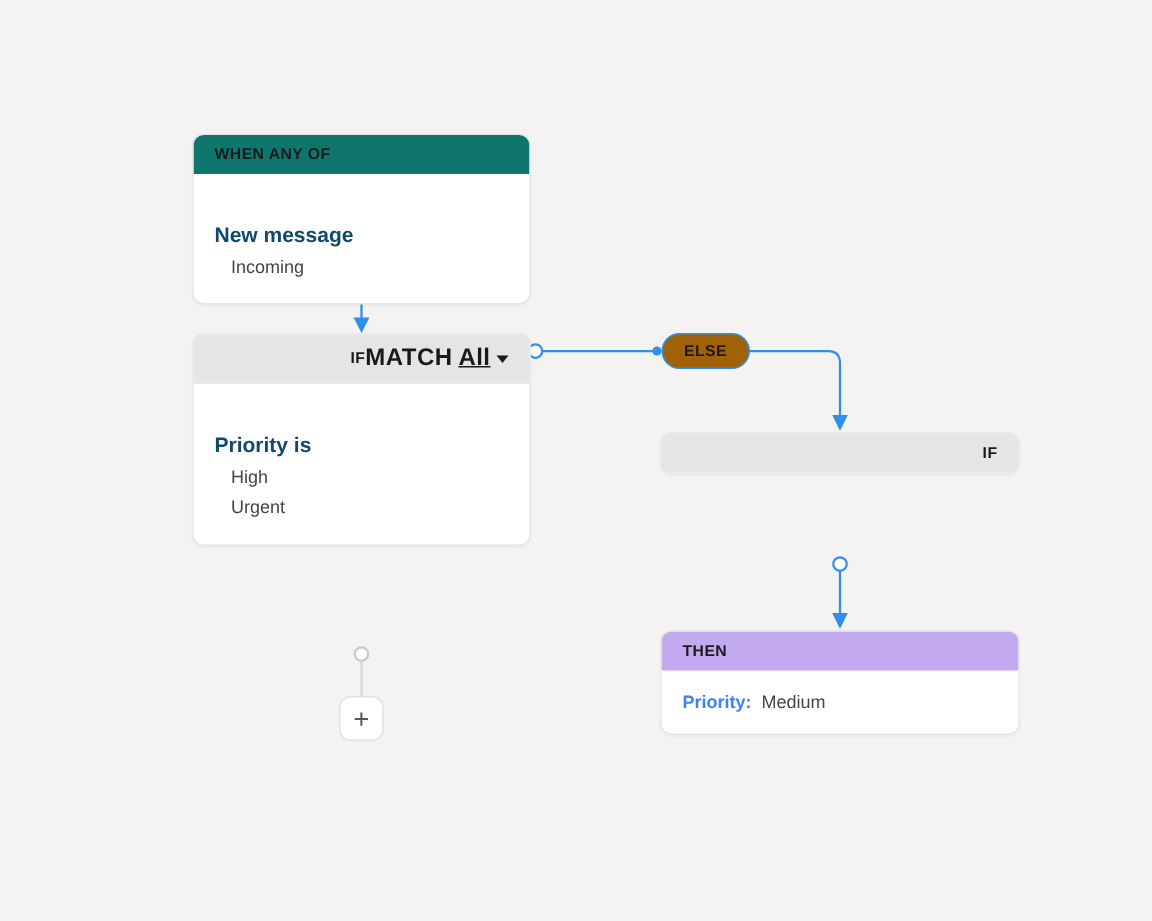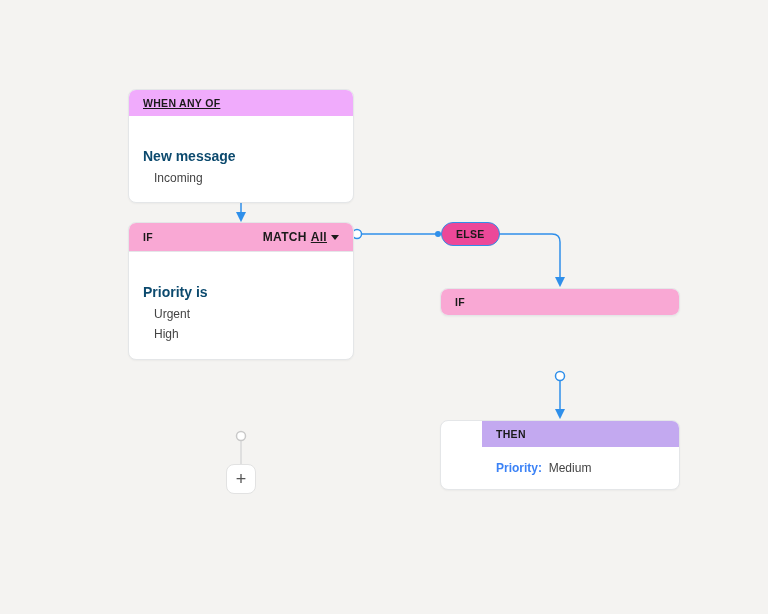--- a/index.html
+++ b/index.html
@@ -28,22 +28,22 @@
   .node-header {
     padding: 7px 14px;
     font-size: 10.5px;
     font-weight: 700;
     letter-spacing: 0.3px;
     color: #1a1a1a;
     display: flex;
     align-items: center;
     justify-content: space-between;
   }
-  .orange { background: #f0abfc; text-decoration: underline; }
-  .blue   { background: #f9a8d4; }
+  .orange { background: #0f766e; }
+  .blue   { background: #e5e5e5; justify-content: flex-end; }
   .purple { background: #c3a9f0; }
   .node-body {
     padding: 12px 14px 14px;
   }
   .node-title {
     font-size: 14px;
     font-weight: 700;
     color: #0c4a6e;
     margin-bottom: 4px;
     margin-top: 20px;
@@ -54,37 +54,37 @@
     line-height: 1.7;
     margin-left: 11px;
   }
   .divider {
     border-top: 1px solid #e4e6e8;
   }
   .match-group {
     display: flex;
     align-items: center;
     gap: 4px;
-    font-size: 12px;
+    font-size: 16px;
     font-weight: 700;
     letter-spacing: 0.3px;
   }
   .match-val {
     text-decoration: underline;
     font-weight: 700;
   }
   .caret {
     width: 0; height: 0;
     border-left: 4px solid transparent;
     border-right: 4px solid transparent;
     border-top: 5px solid #1a1a1a;
   }
   .pill {
     position: absolute;
-    background: #ec4899;
+    background: #a16207;
     border: 1.5px solid #2f8fea;
     border-radius: 999px;
     font-size: 10.5px;
     font-weight: 700;
     letter-spacing: 0.3px;
     padding: 5px 14px;
     color: #1a1a1a;
   }
   .add-btn {
     position: absolute;
@@ -150,36 +150,36 @@
     <span>IF</span>
     <span class="match-group">
       <span>MATCH</span>
       <span class="match-val">All</span>
       <span class="caret"></span>
     </span>
   </div>
   <div class="divider"></div>
   <div class="node-body">
     <div class="node-title">Priority is</div>
+    <div class="node-sub">High</div>
     <div class="node-sub">Urgent</div>
-    <div class="node-sub">High</div>
   </div>
 </div>
 
 <div class="pill" style="left:441px; top:222px;">
   <span>ELSE</span>
 </div>
 
 <div class="node" style="left:440px; top:288px; width:240px;">
   <div class="node-header blue">
     <span>IF</span>
   </div>
 </div>
 
-<div class="node" style="left:440px; top:420px; width:240px;padding-left:41px;">
+<div class="node" style="left:440px; top:420px; width:240px;">
   <div class="node-header purple">
     <span>THEN</span>
   </div>
   <div class="node-body">
     <div class="kv-row">
       <b>Priority:</b>
       <span>&nbsp;</span><span>Medium</span>
     </div>
   </div>
 </div>

